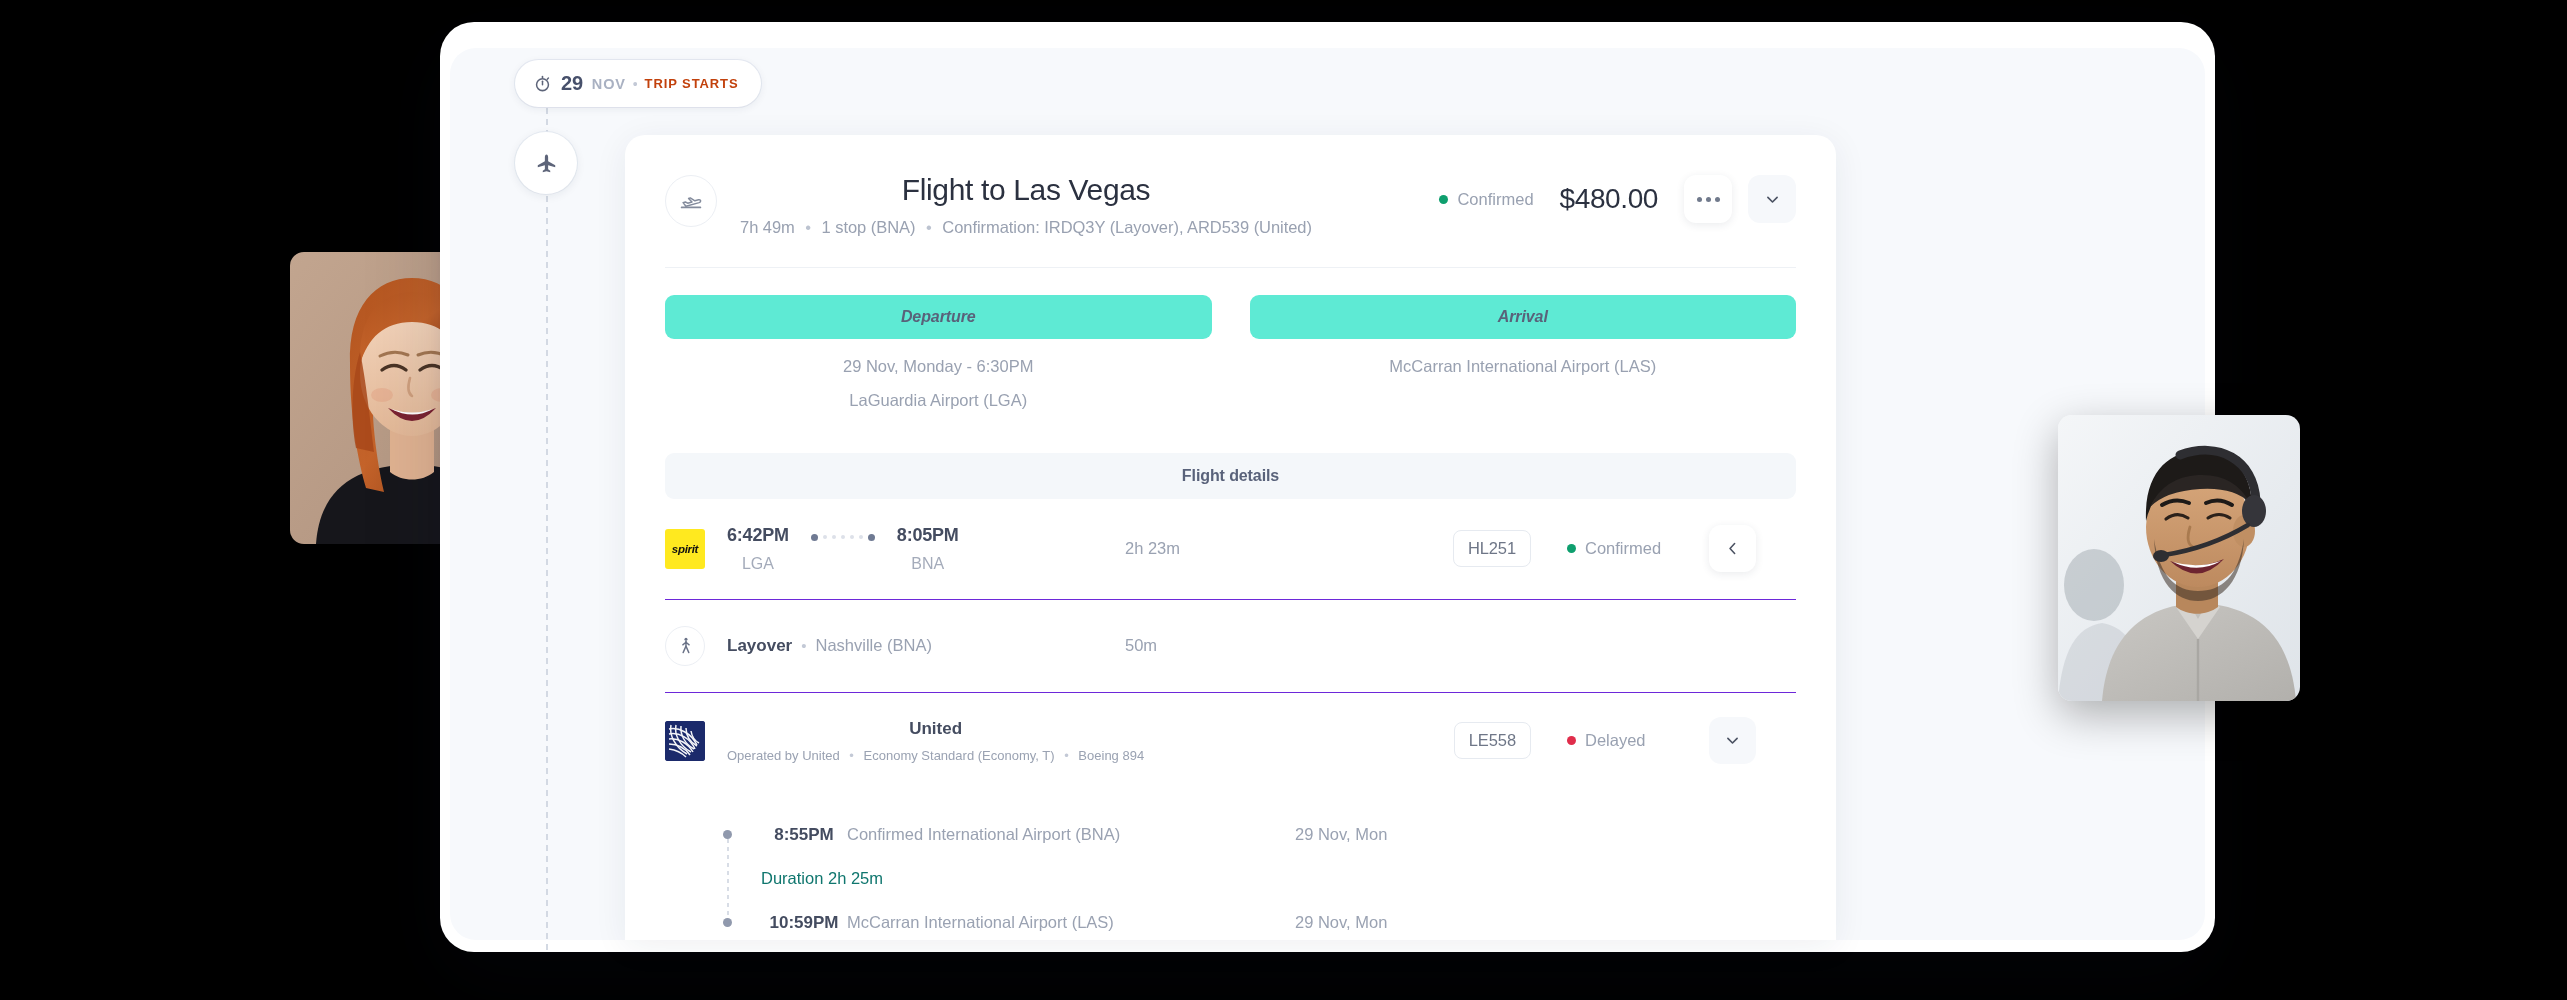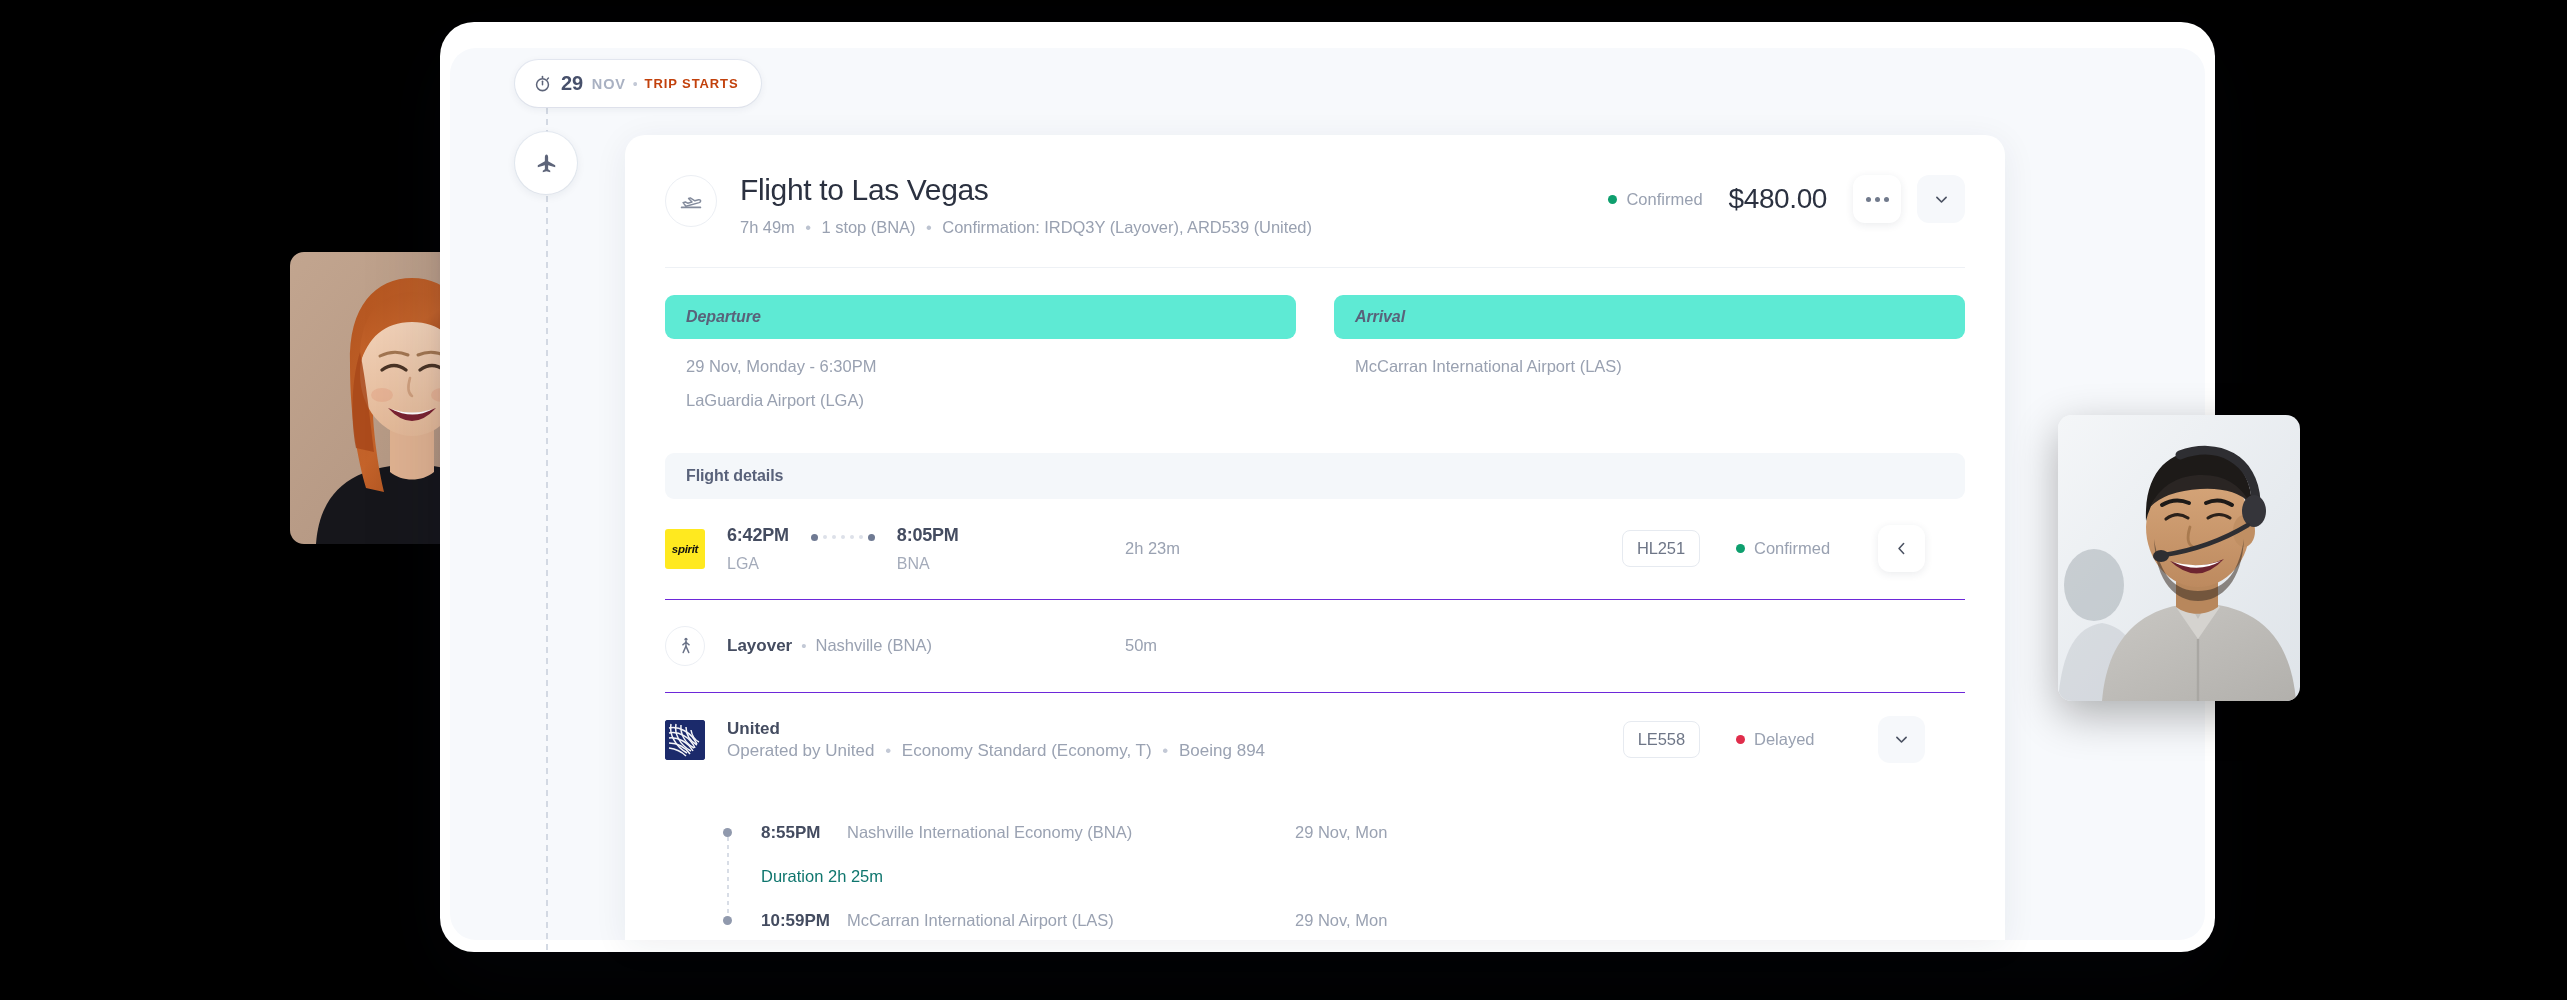--- a/index.html
+++ b/index.html
@@ -103,26 +103,27 @@
     justify-content: center;
     box-shadow: 0 2px 10px rgba(30,40,70,0.08), 0 0 0 1px rgba(231,236,243,0.9);
   }
   .rail-node svg { width: 23px; height: 23px; display: block; }
 
   
   .flight-card {
     position: absolute;
     left: 625px;
     top: 135px;
-    width: 1380px;
+    width: 1211px;
     height: 805px;
     background: #ffffff;
     border-radius: 20px 20px 0 0;
     box-shadow: 0 6px 34px rgba(30,40,70,0.07);
     overflow: hidden;
+    text-align: center;
   }
 
   
   .card-head {
     display: flex;
     align-items: flex-start;
     padding: 36px 40px 0 40px;
     position: relative;
   }
   .head-icon {
@@ -363,22 +364,22 @@
   .lay-dot { color: #c3c9d6; padding: 0 9px; font-size: 15px; }
 
   
   .u-name {
     font-size: 17px;
     font-weight: 700;
     color: #444c60;
     line-height: 1.2;
   }
   .u-sub {
-    margin-top: 2px;
-    font-size: 17px;
+    margin-top: 9px;
+    font-size: 13px;
     color: #9aa2b2;
   }
   .u-sub .dotsep { padding: 0 6px; color: #c3c9d6; }
 
   
   .tl {
     padding: 24px 40px 0 40px;
     margin: 0 40px;
     position: relative;
   }
@@ -683,21 +684,21 @@
       </div>
     </div>
   </div>
 
   <div class="tl">
     <div class="tl-rail"></div>
 
     <div class="tl-row">
       <span class="tl-bullet"></span>
       <span class="tl-time">8:55PM</span>
-      <span class="tl-place">Nashville International Economy (BNA)</span>
+      <span class="tl-place">Confirmed International Airport (BNA)</span>
       <span class="tl-date">29 Nov, Mon</span>
     </div>
 
     <div class="tl-row">
       <span class="tl-dur">Duration 2h 25m</span>
     </div>
 
     <div class="tl-row">
       <span class="tl-bullet"></span>
       <span class="tl-time">10:59PM</span>

